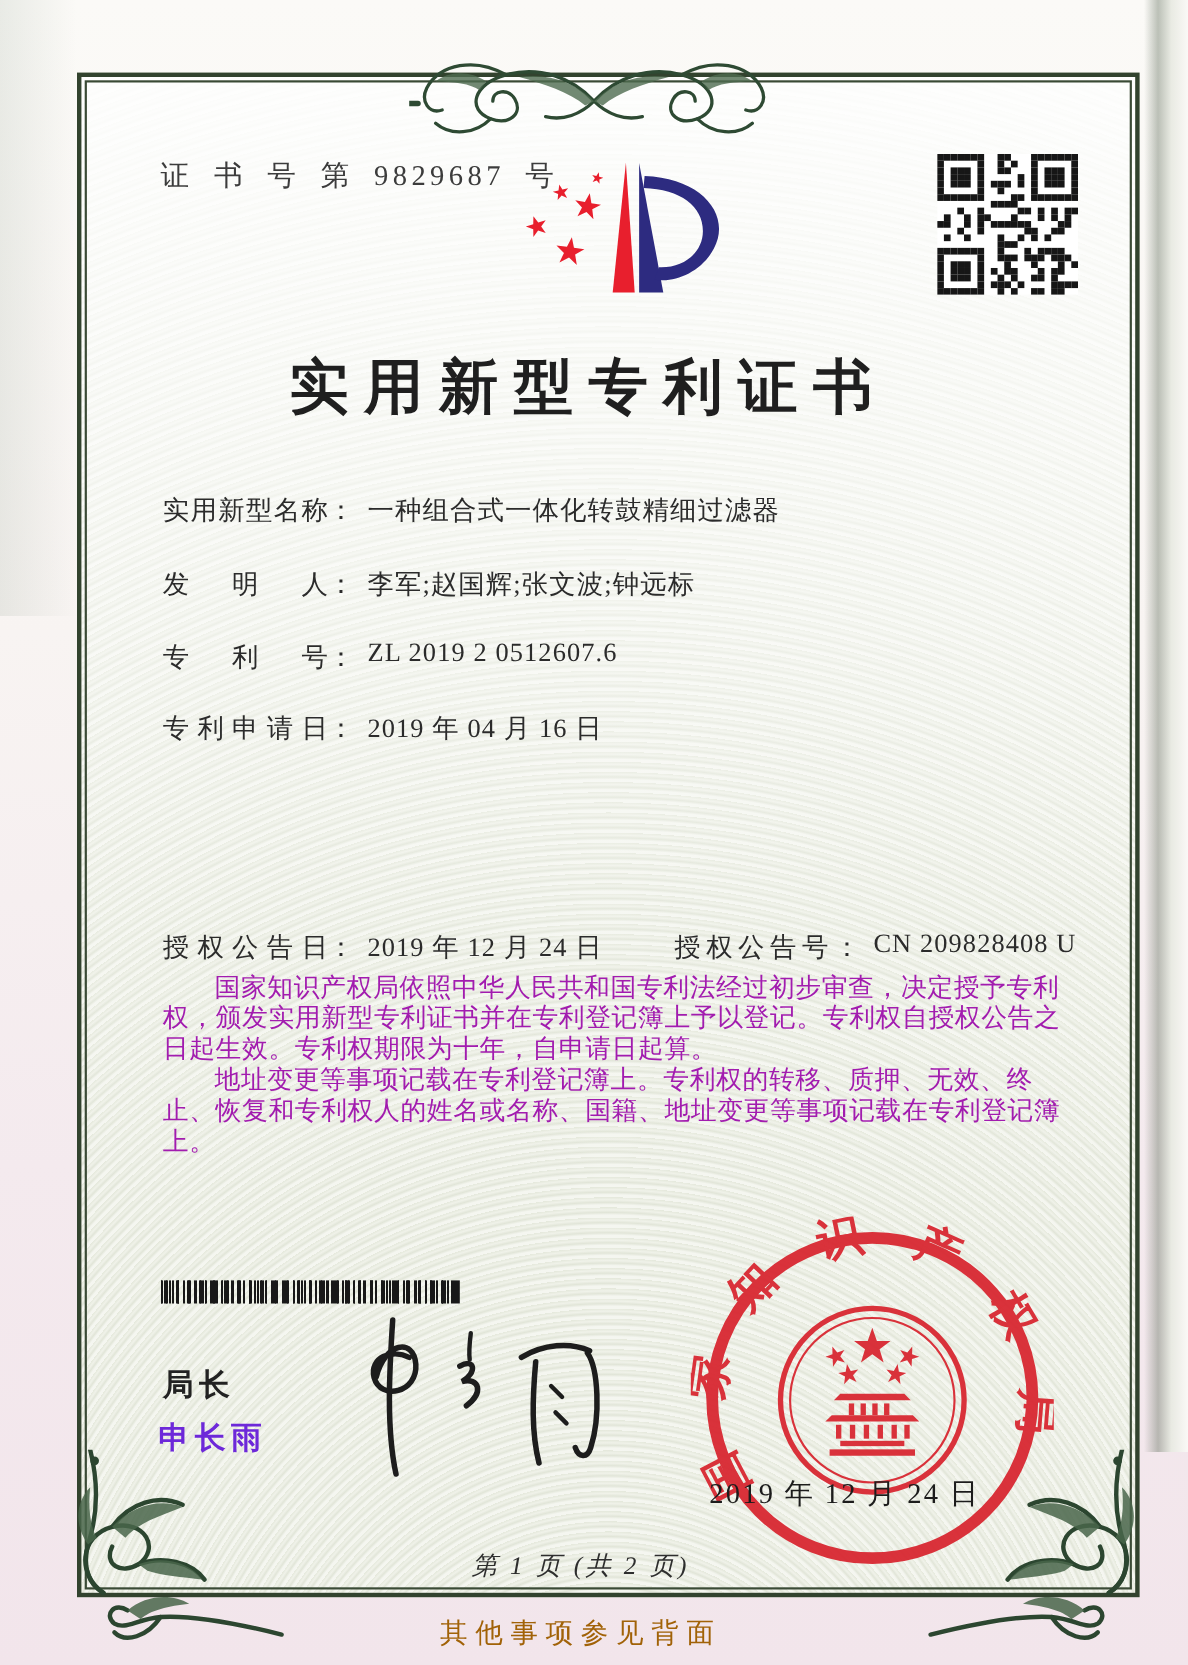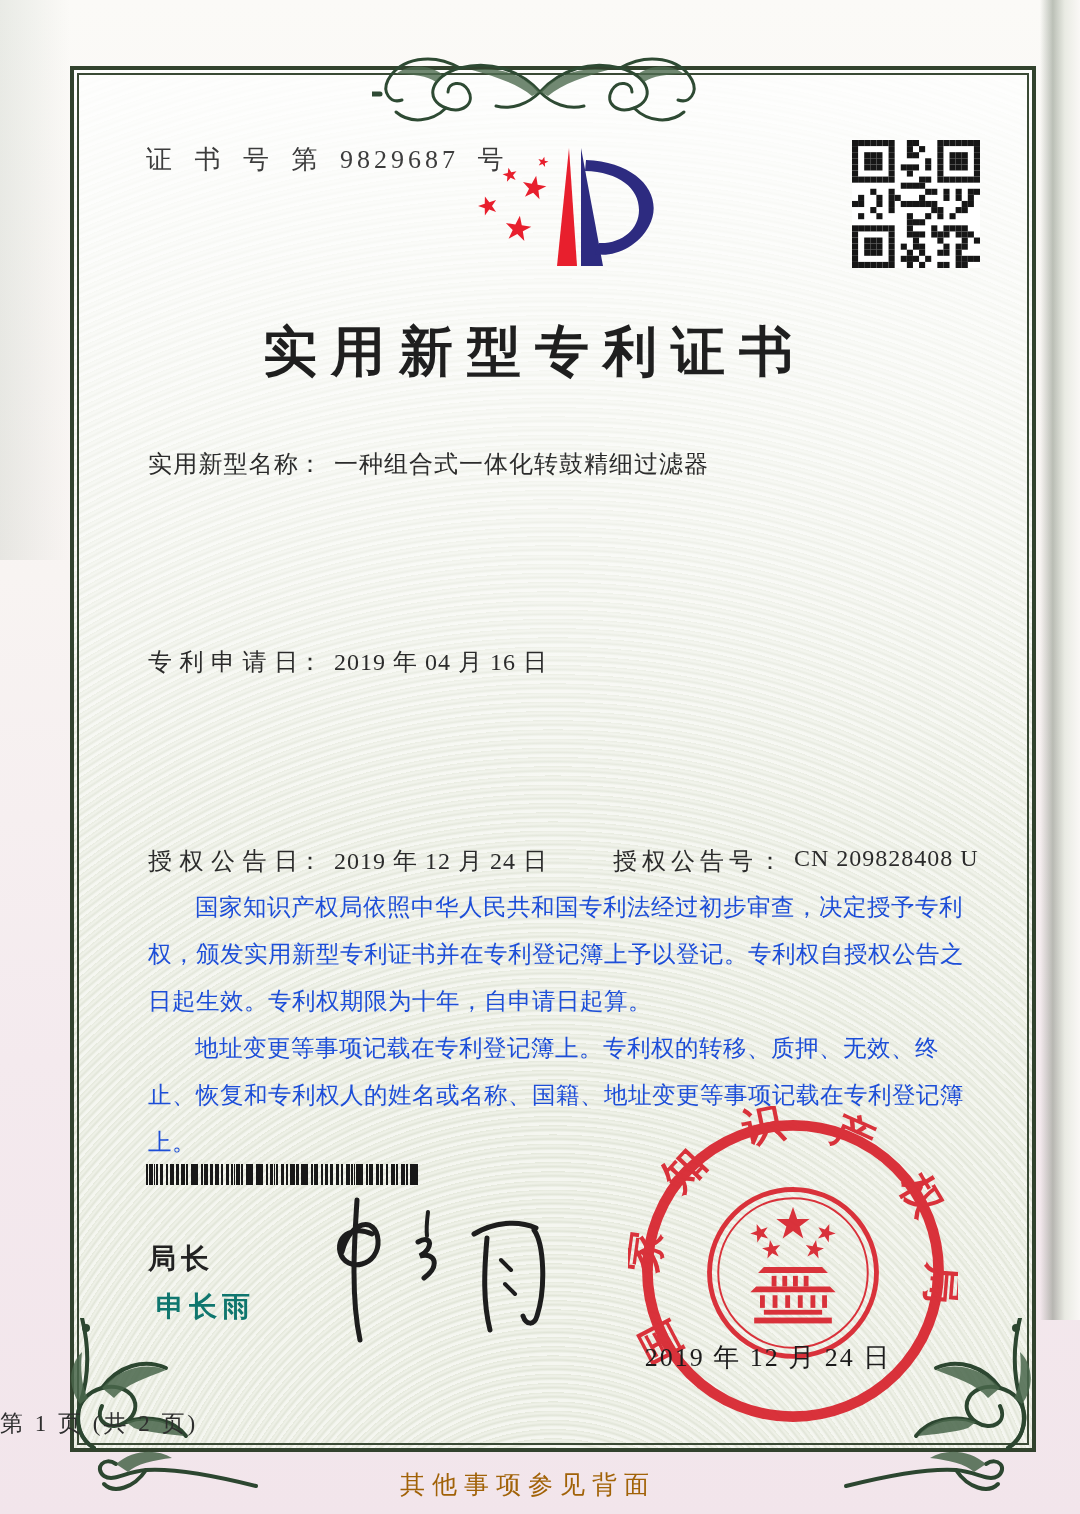--- a/index.html
+++ b/index.html
@@ -34,41 +34,41 @@
   .title{left:0;right:0;top:316px;text-align:center;font-size:54px;font-weight:700;color:#1f1f1f;
     letter-spacing:14px;text-indent:14px;z-index:4;}
 
   .field{left:148px;height:36px;font-size:24px;color:#2b2b2b;z-index:4;white-space:nowrap;}
   .f-label{display:inline-block;width:150px;text-align-last:justify;text-align:justify;vertical-align:top;}
   .f-colon{display:inline-block;vertical-align:top;}
   .f-value{display:inline-block;margin-left:12px;letter-spacing:1px;vertical-align:top;}
   .grant2{position:absolute;left:465px;top:0;}
   .grant2 .f-label{width:auto;letter-spacing:5px;text-align-last:auto;}
 
-  .paras{left:148px;top:884px;width:818px;z-index:4;font-size:23.5px;line-height:47px;color:#1d4ed8;letter-spacing:.5px;}
+  .paras{left:148px;top:884px;width:818px;z-index:4;font-size:23.5px;line-height:28px;color:#a21caf;letter-spacing:.5px;}
   .para{text-indent:2em;margin:0;}
 
   .barcode{left:146px;top:1164px;width:272px;height:21px;z-index:4;
     background:
       repeating-linear-gradient(90deg,#181818 0 2px,rgba(0,0,0,0) 2px 5px),
       repeating-linear-gradient(90deg,#181818 0 1px,rgba(0,0,0,0) 1px 8px),
       repeating-linear-gradient(90deg,rgba(0,0,0,0) 0 3px,#181818 3px 6px,rgba(0,0,0,0) 6px 11px);}
 
   .signer-title{left:148px;top:1240px;font-size:28px;color:#222;letter-spacing:5px;z-index:4;
     font-family:"Liberation Sans","DejaVu Sans",sans-serif;font-weight:600;text-align:right;}
-  .signer-name{left:156px;top:1288px;font-size:28px;color:#0f766e;letter-spacing:5px;z-index:4;
+  .signer-name{left:144px;top:1288px;font-size:28px;color:#6d28d9;letter-spacing:5px;z-index:4;
     font-family:"Liberation Sans","DejaVu Sans",sans-serif;font-weight:600;}
 
   .signature{left:290px;top:1186px;z-index:4;}
   .seal{left:628px;top:1106px;z-index:5;opacity:.93;}
   .seal-date{left:598px;top:1340px;width:340px;text-align:center;font-size:26px;color:#1c1c1c;
     letter-spacing:2px;z-index:6;}
 
-  .page-indicator{left:0;right:0;top:1408px;font-size:23px;color:#2e2e2e;
-    letter-spacing:3px;z-index:4;}
+  .page-indicator{left:0;right:0;top:1408px;text-align:center;font-size:23px;color:#2e2e2e;
+    letter-spacing:3px;z-index:4;font-style:italic;}
   .back-note{left:0;right:0;top:1468px;text-align:center;font-size:25px;color:#a16207;
     letter-spacing:7px;z-index:2;}
 </style>
 </head>
 <body>
 
 <div id="page">
 
   <div class="abs edge-topleft"></div>
   <div class="abs edge-right"></div>
@@ -365,20 +365,26 @@
         <rect x="30" y="120" width="6" height="6"></rect>
         <rect x="36" y="120" width="6" height="6"></rect>
       </g>
   </svg>
 
   <div class="abs title">实用新型专利证书</div>
 
   <div class="abs field" style="top:448px">
     <span class="f-label">实用新型名称</span><span class="f-colon">：</span><span class="f-value">一种组合式一体化转鼓精细过滤器</span>
   </div>
+  <div class="abs field" style="top:515px">
+    <span class="f-label">发明人</span><span class="f-colon">：</span><span class="f-value">李军;赵国辉;张文波;钟远标</span>
+  </div>
+  <div class="abs field" style="top:581px">
+    <span class="f-label">专利号</span><span class="f-colon">：</span><span class="f-value">ZL 2019 2 0512607.6</span>
+  </div>
   <div class="abs field" style="top:646px">
     <span class="f-label">专利申请日</span><span class="f-colon">：</span><span class="f-value">2019 年 04 月 16 日</span>
   </div>
   <div class="abs field" style="top:845px">
     <span class="f-label">授权公告日</span><span class="f-colon">：</span><span class="f-value">2019 年 12 月 24 日</span>
     <span class="grant2">
       <span class="f-label">授权公告号</span><span class="f-colon">：</span><span class="f-value">CN 209828408 U</span>
     </span>
   </div>
 

